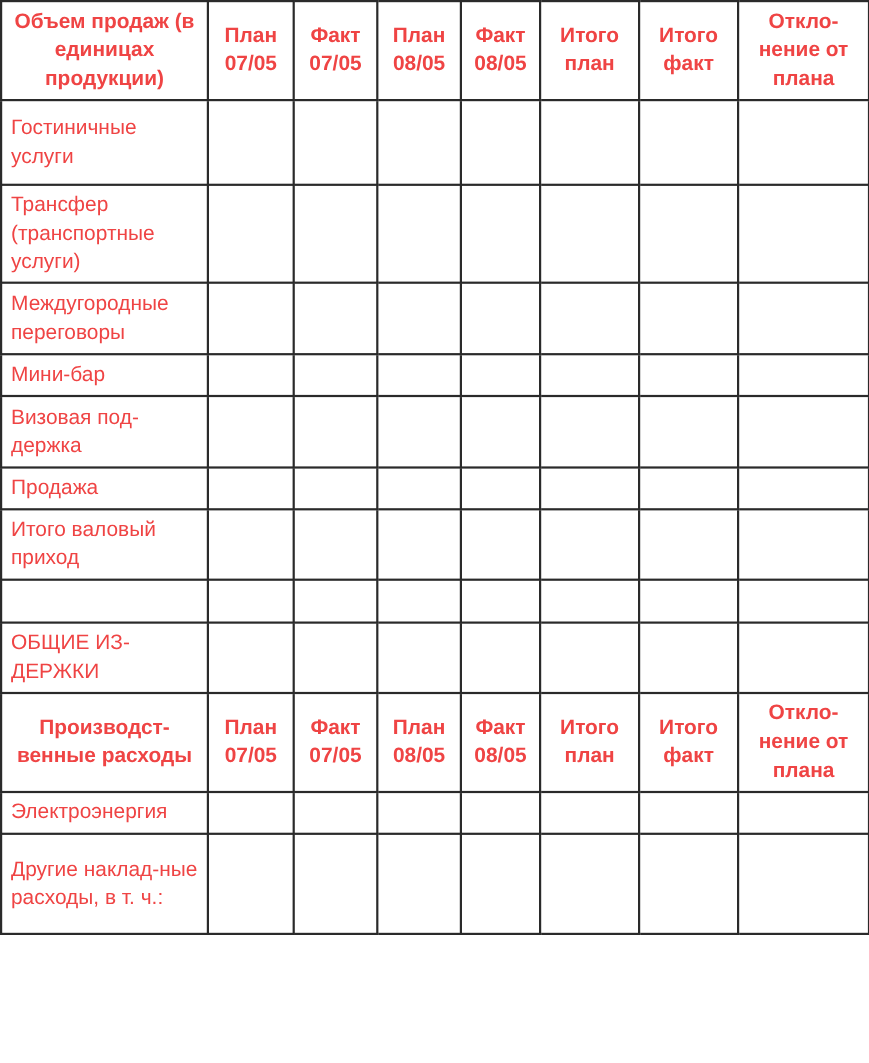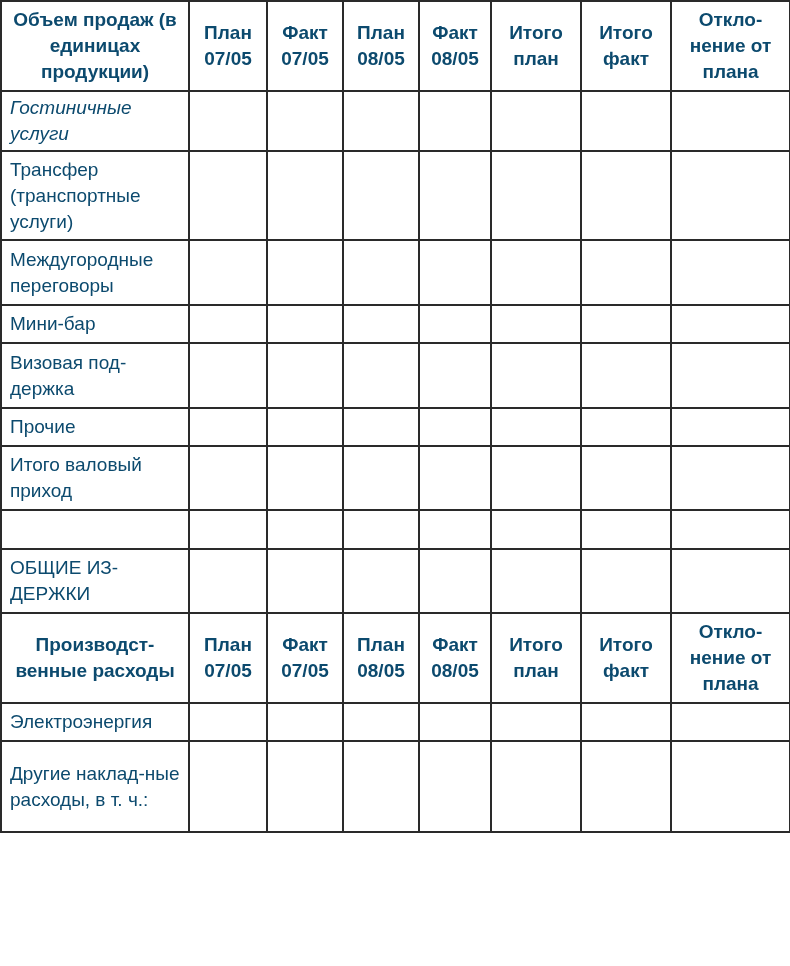--- a/index.html
+++ b/index.html
@@ -3,21 +3,21 @@
 <meta charset="utf-8">
 <style>
   html, body { margin: 0; padding: 0; background: #ffffff; }
   body { width: 790px; height: 966px; overflow: hidden; }
   table.sheet {
     border-collapse: collapse;
     table-layout: fixed;
     width: 789px;
     margin: 0;
     font-family: "Liberation Sans", sans-serif;
-    color: #0c4a6e;
+    color: #ef4444;
   }
   table.sheet td, table.sheet th {
     border: 2px solid #2a2a2a;
     padding: 0 8px;
     font-size: 19px;
     line-height: 26px;
     vertical-align: middle;
   }
   table.sheet th {
     font-weight: bold;
@@ -45,21 +45,21 @@
       <tr style="height: 90px;">
         <th>Объем продаж (в единицах продукции)</th>
         <th>План 07/05</th>
         <th>Факт 07/05</th>
         <th>План 08/05</th>
         <th>Факт 08/05</th>
         <th>Итого план</th>
         <th>Итого факт</th>
         <th>Откло-нение от плана</th>
       </tr>
-      <tr style="height: 60px; font-style: italic;">
+      <tr style="height: 77px;">
         <td class="label">Гостиничные услуги</td>
         <td class="cell"></td>
         <td class="cell"></td>
         <td class="cell"></td>
         <td class="cell"></td>
         <td class="cell"></td>
         <td class="cell"></td>
         <td class="cell"></td>
       </tr>
       <tr style="height: 89px;">
@@ -96,21 +96,21 @@
         <td class="label">Визовая под-держка</td>
         <td class="cell"></td>
         <td class="cell"></td>
         <td class="cell"></td>
         <td class="cell"></td>
         <td class="cell"></td>
         <td class="cell"></td>
         <td class="cell"></td>
       </tr>
       <tr style="height: 38px;">
-        <td class="label">Прочие</td>
+        <td class="label">Продажа</td>
         <td class="cell"></td>
         <td class="cell"></td>
         <td class="cell"></td>
         <td class="cell"></td>
         <td class="cell"></td>
         <td class="cell"></td>
         <td class="cell"></td>
       </tr>
       <tr style="height: 64px;">
         <td class="label">Итого валовый приход</td>

